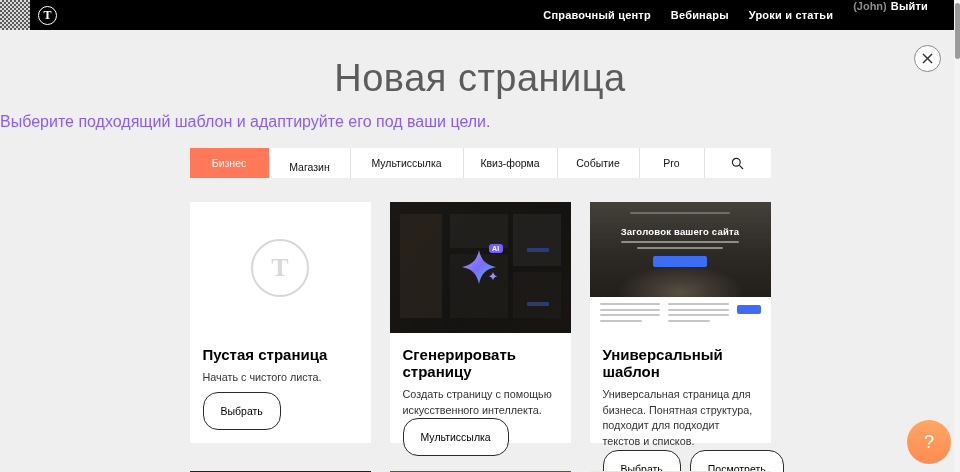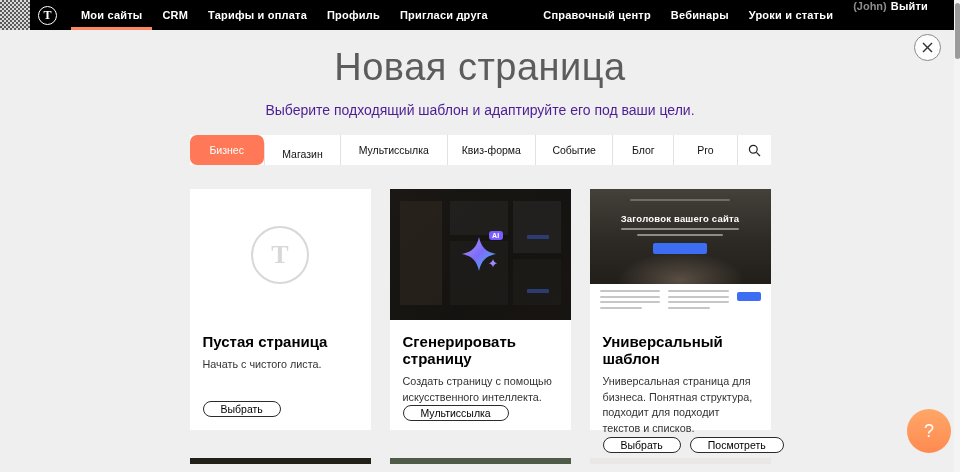--- a/index.html
+++ b/index.html
@@ -15,45 +15,45 @@
     display: flex; align-items: center; justify-content: center; color: #fff; font-family: "Liberation Serif", serif; font-size: 12px; font-weight: 700; cursor: pointer; }
   .nav-left { display: flex; margin-left: 14px; }
   .nav-right { display: flex; margin-left: auto; margin-right: 22px; }
   .nav-item { display: flex; align-items: center; padding: 0 10px; color: #fff; font-size: 11px; font-weight: 700; letter-spacing: .2px; text-decoration: none; cursor: pointer; white-space: nowrap; }
   .nav-item.active { border-bottom: 3px solid #ff8562; padding-top: 3px; }
   .account-group { display: flex; align-items: flex-start; }
   .account { color: #8d8d8d; font-size: 11px; font-weight: 700; margin-left: 10px; }
   .account + .nav-item { padding-left: 4px; }
 
   
-  .content { position: absolute; top: 20px; left: 0; width: 960px; height: 442px; }
+  .content { position: absolute; top: 31px; left: 0; width: 960px; height: 442px; }
   .page-title { padding-top: 28px; text-align: center; font-size: 38px; font-weight: 400; color: #5c5c5c; letter-spacing: .5px; line-height: 1; }
-  .subtitle { margin-top: 16px; text-align: center; font-size: 14px; color: #4c1d95; }
+  .subtitle { margin-top: 16px; font-size: 16px; color: #8b5cf6; }
   .close-btn { position: absolute; top: 14px; right: 19px; width: 27px; height: 27px; border-radius: 50%;
     background: #fdfdfd; border: 1px solid #8a8a8a; display: flex; align-items: center; justify-content: center; cursor: pointer; }
 
   
   .tabs { width: 581px; height: 30px; margin: 17px auto 0; display: flex; background: #fff; }
   .tab { display: flex; align-items: center; justify-content: center; font-size: 10.5px; color: #111; cursor: pointer; }
   .tab + .tab { border-left: 1px solid #e2e2e2; }
-  .tab.active { background: #ff7857; color: #fff; border-left: none; border-radius: 7px; }
+  .tab.active { background: #ff7857; color: #fff; border-left: none; }
   .tabs .tab:nth-child(1){ width: 79px; } .tabs .tab:nth-child(2){ width: 81px; margin-top: 8px; }
   .tabs .tab:nth-child(3){ width: 113px; } .tabs .tab:nth-child(4){ width: 94px; }
   .tabs .tab:nth-child(5){ width: 82px; } .tabs .tab:nth-child(6){ width: 65px; }
   .tabs .tab:nth-child(7){ width: 67px; } .tabs .tab:nth-child(8){ width: 36px; }
 
   
   .cards { width: 581px; margin: 24px auto 0; display: grid; grid-template-columns: repeat(3, 181px); gap: 19px; }
   .card { background: #fff; height: 241px; display: flex; flex-direction: column; }
   .card-image { height: 131px; flex: none; position: relative; overflow: hidden; cursor: pointer; }
   .card-body { flex: 1; display: flex; flex-direction: column; padding: 13px; }
   .card-title { font-size: 15px; font-weight: 700; color: #000; margin-bottom: 7px; }
   .card-desc { font-size: 10.8px; line-height: 1.45; color: #333; }
   .btn-row { margin-top: auto; display: flex; gap: 9px; }
-  .btn { height: 16px; padding: 0 17px; border: 1px solid #2b2b2b; border-radius: 15px; background: #fff; font-size: 10.5px; color: #000; cursor: pointer; font-family: inherit; }
+  .btn { height: 38px; padding: 0 17px; border: 1px solid #2b2b2b; border-radius: 15px; background: #fff; font-size: 10.5px; color: #000; cursor: pointer; font-family: inherit; }
 
   
   .blank-image { display: flex; align-items: center; justify-content: center; }
   .logo-circle { width: 58px; height: 58px; border: 2px solid #d8d8d8; border-radius: 50%; display: flex; align-items: center; justify-content: center;
     color: #d8d8d8; font-family: "Liberation Serif", serif; font-size: 26px; font-weight: 700; }
 
   
   .gen-image { background: linear-gradient(135deg, #27231e, #1c1a17 60%, #211d19); }
   .g-block { position: absolute; background: rgba(255,255,255,0.10); }
   .g1 { left: 10px; top: 12px; width: 42px; height: 104px; background: rgba(150,120,90,0.28); }
@@ -99,27 +99,20 @@
 </head>
 <body>
 
 <div class="screen">
 
   <header class="topbar">
     <div class="checker"></div>
     <div class="logo">
         <span>T</span>
       </div>
-    <nav class="nav-left">
-      <a class="nav-item active">Мои сайты</a>
-      <a class="nav-item">CRM</a>
-      <a class="nav-item">Тарифы и оплата</a>
-      <a class="nav-item">Профиль</a>
-      <a class="nav-item">Пригласи друга</a>
-    </nav>
     <nav class="nav-right">
       <a class="nav-item">Справочный центр</a>
       <a class="nav-item">Вебинары</a>
       <a class="nav-item">Уроки и статьи</a>
       <span class="account-group">
         <span class="account">(John)</span>
         <a class="nav-item">Выйти</a>
       </span>
     </nav>
   </header>
@@ -135,21 +128,20 @@
 
     <h1 class="page-title">Новая страница</h1>
     <p class="subtitle">Выберите подходящий шаблон и адаптируйте его под ваши цели.</p>
 
     <div class="tabs">
       <div class="tab active">Бизнес</div>
       <div class="tab">Магазин</div>
       <div class="tab">Мультиссылка</div>
       <div class="tab">Квиз-форма</div>
       <div class="tab">Событие</div>
-      <div class="tab">Блог</div>
       <div class="tab">Pro</div>
       <div class="tab">
         <svg width="13" height="13" viewBox="0 0 13 13">
           <circle cx="5.3" cy="5.3" r="3.9" fill="none" stroke="#222" stroke-width="1.2"></circle>
           <line x1="8.4" y1="8.4" x2="12" y2="12" stroke="#222" stroke-width="1.2"></line>
         </svg>
       </div>
     </div>
 
     <div class="cards">

